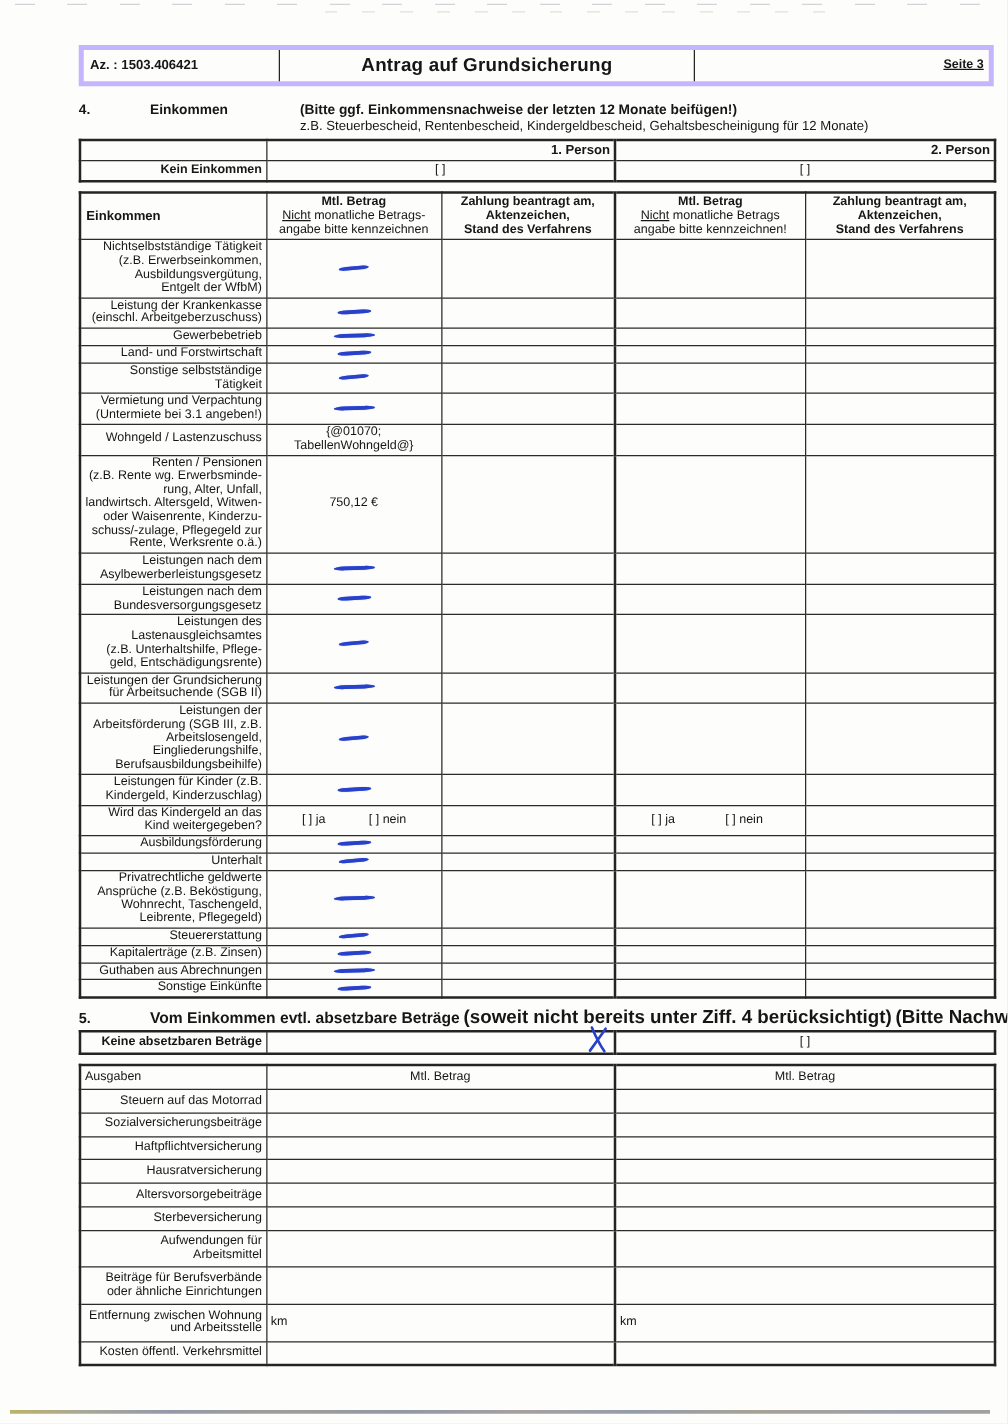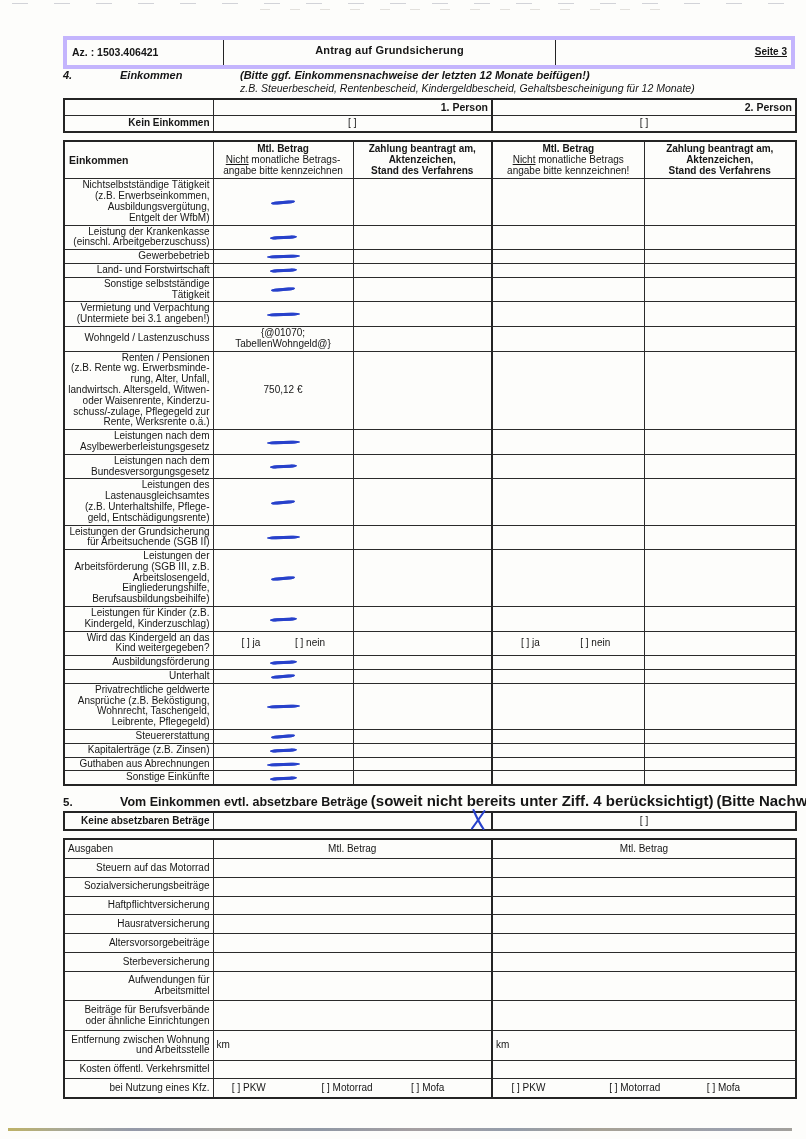--- a/index.html
+++ b/index.html
@@ -17,26 +17,26 @@
     background:repeating-linear-gradient(90deg,rgba(130,120,110,.22) 0 10px,transparent 10px 30px);}
   .scan-bottom-stripe{position:absolute;top:1128px;left:8px;width:784px;height:3px;opacity:.85;
     background:linear-gradient(90deg,#b3a54c 0%,#9a9a84 7%,#82889a 16%,#8f8d87 28%,#7e8796 40%,#968f92 52%,#828c9c 64%,#989284 76%,#85八d9b 84%,#8a90a0 92%,#93908a 100%);
     background:linear-gradient(90deg,#b3a54c 0%,#9a9a84 7%,#82889a 16%,#8f8d87 28%,#7e8796 40%,#968f92 52%,#828c9c 64%,#989284 76%,#8a90a0 92%,#93908a 100%);}
 
   
   .hdrbox{display:flex;border:4px solid #c4b5fd;height:25px;}
   .hcell{border-right:1.5px solid #242424;}
   .hcell:last-child{border-right:none;}
   .h-az{width:147px;font-size:10.5px;font-weight:bold;padding:6px 4px 0 5px;}
-  .h-title{width:331px;text-align:center;font-size:11px;font-weight:bold;padding-top:4px;letter-spacing:.2px;}
+  .h-title{width:331px;text-align:center;font-size:15px;font-weight:bold;padding-top:4px;letter-spacing:.2px;}
   .h-right{flex:1;text-align:right;padding:1px 4px 0 0;}
   .seite{font-size:10px;font-weight:bold;text-decoration:underline;}
 
   
-  .sec4head{font-size:11px;font-style:italic;}
+  .sec4head{margin-top:13px;font-size:11px;}
   .sec4head .secnum{display:inline-block;width:57px;font-weight:bold;}
   .sec4head .sectitle{display:inline-block;width:120px;font-weight:bold;}
   .sec4head .secnote{font-weight:bold;}
   .sec4sub{margin-left:177px;font-size:10.5px;margin-top:1px;}
 
   .sec5head{margin-top:6px;font-size:11px;white-space:nowrap;}
   .sec5head .secnum{display:inline-block;width:57px;font-weight:bold;font-size:11.5px;}
   .sec5head .sectitle{font-weight:bold;font-size:12.5px;}
   .sec5head .secnote{font-weight:bold;font-size:15px;}
 
@@ -495,25 +495,18 @@
             <td class="val km">km</td>
             <td class="val pdiv km">km</td>
           </tr>
           <tr>
             <td class="lbl">
               <div>Kosten öffentl. Verkehrsmittel</div>
             </td>
             <td class="val"></td>
             <td class="val pdiv"></td>
           </tr>
-          <tr>
-            <td class="lbl">
-              <div>bei Nutzung eines Kfz.</div>
-            </td>
-            <td class="val kfz"><span>[ ] PKW</span><span>[ ] Motorrad</span><span>[ ] Mofa</span></td>
-            <td class="val pdiv kfz"><span>[ ] PKW</span><span>[ ] Motorrad</span><span>[ ] Mofa</span></td>
-          </tr>
         </tbody>
     </table>
   </div>
 
   <div class="scan-bottom-stripe"></div>
 </div>
 
 </body></html>

